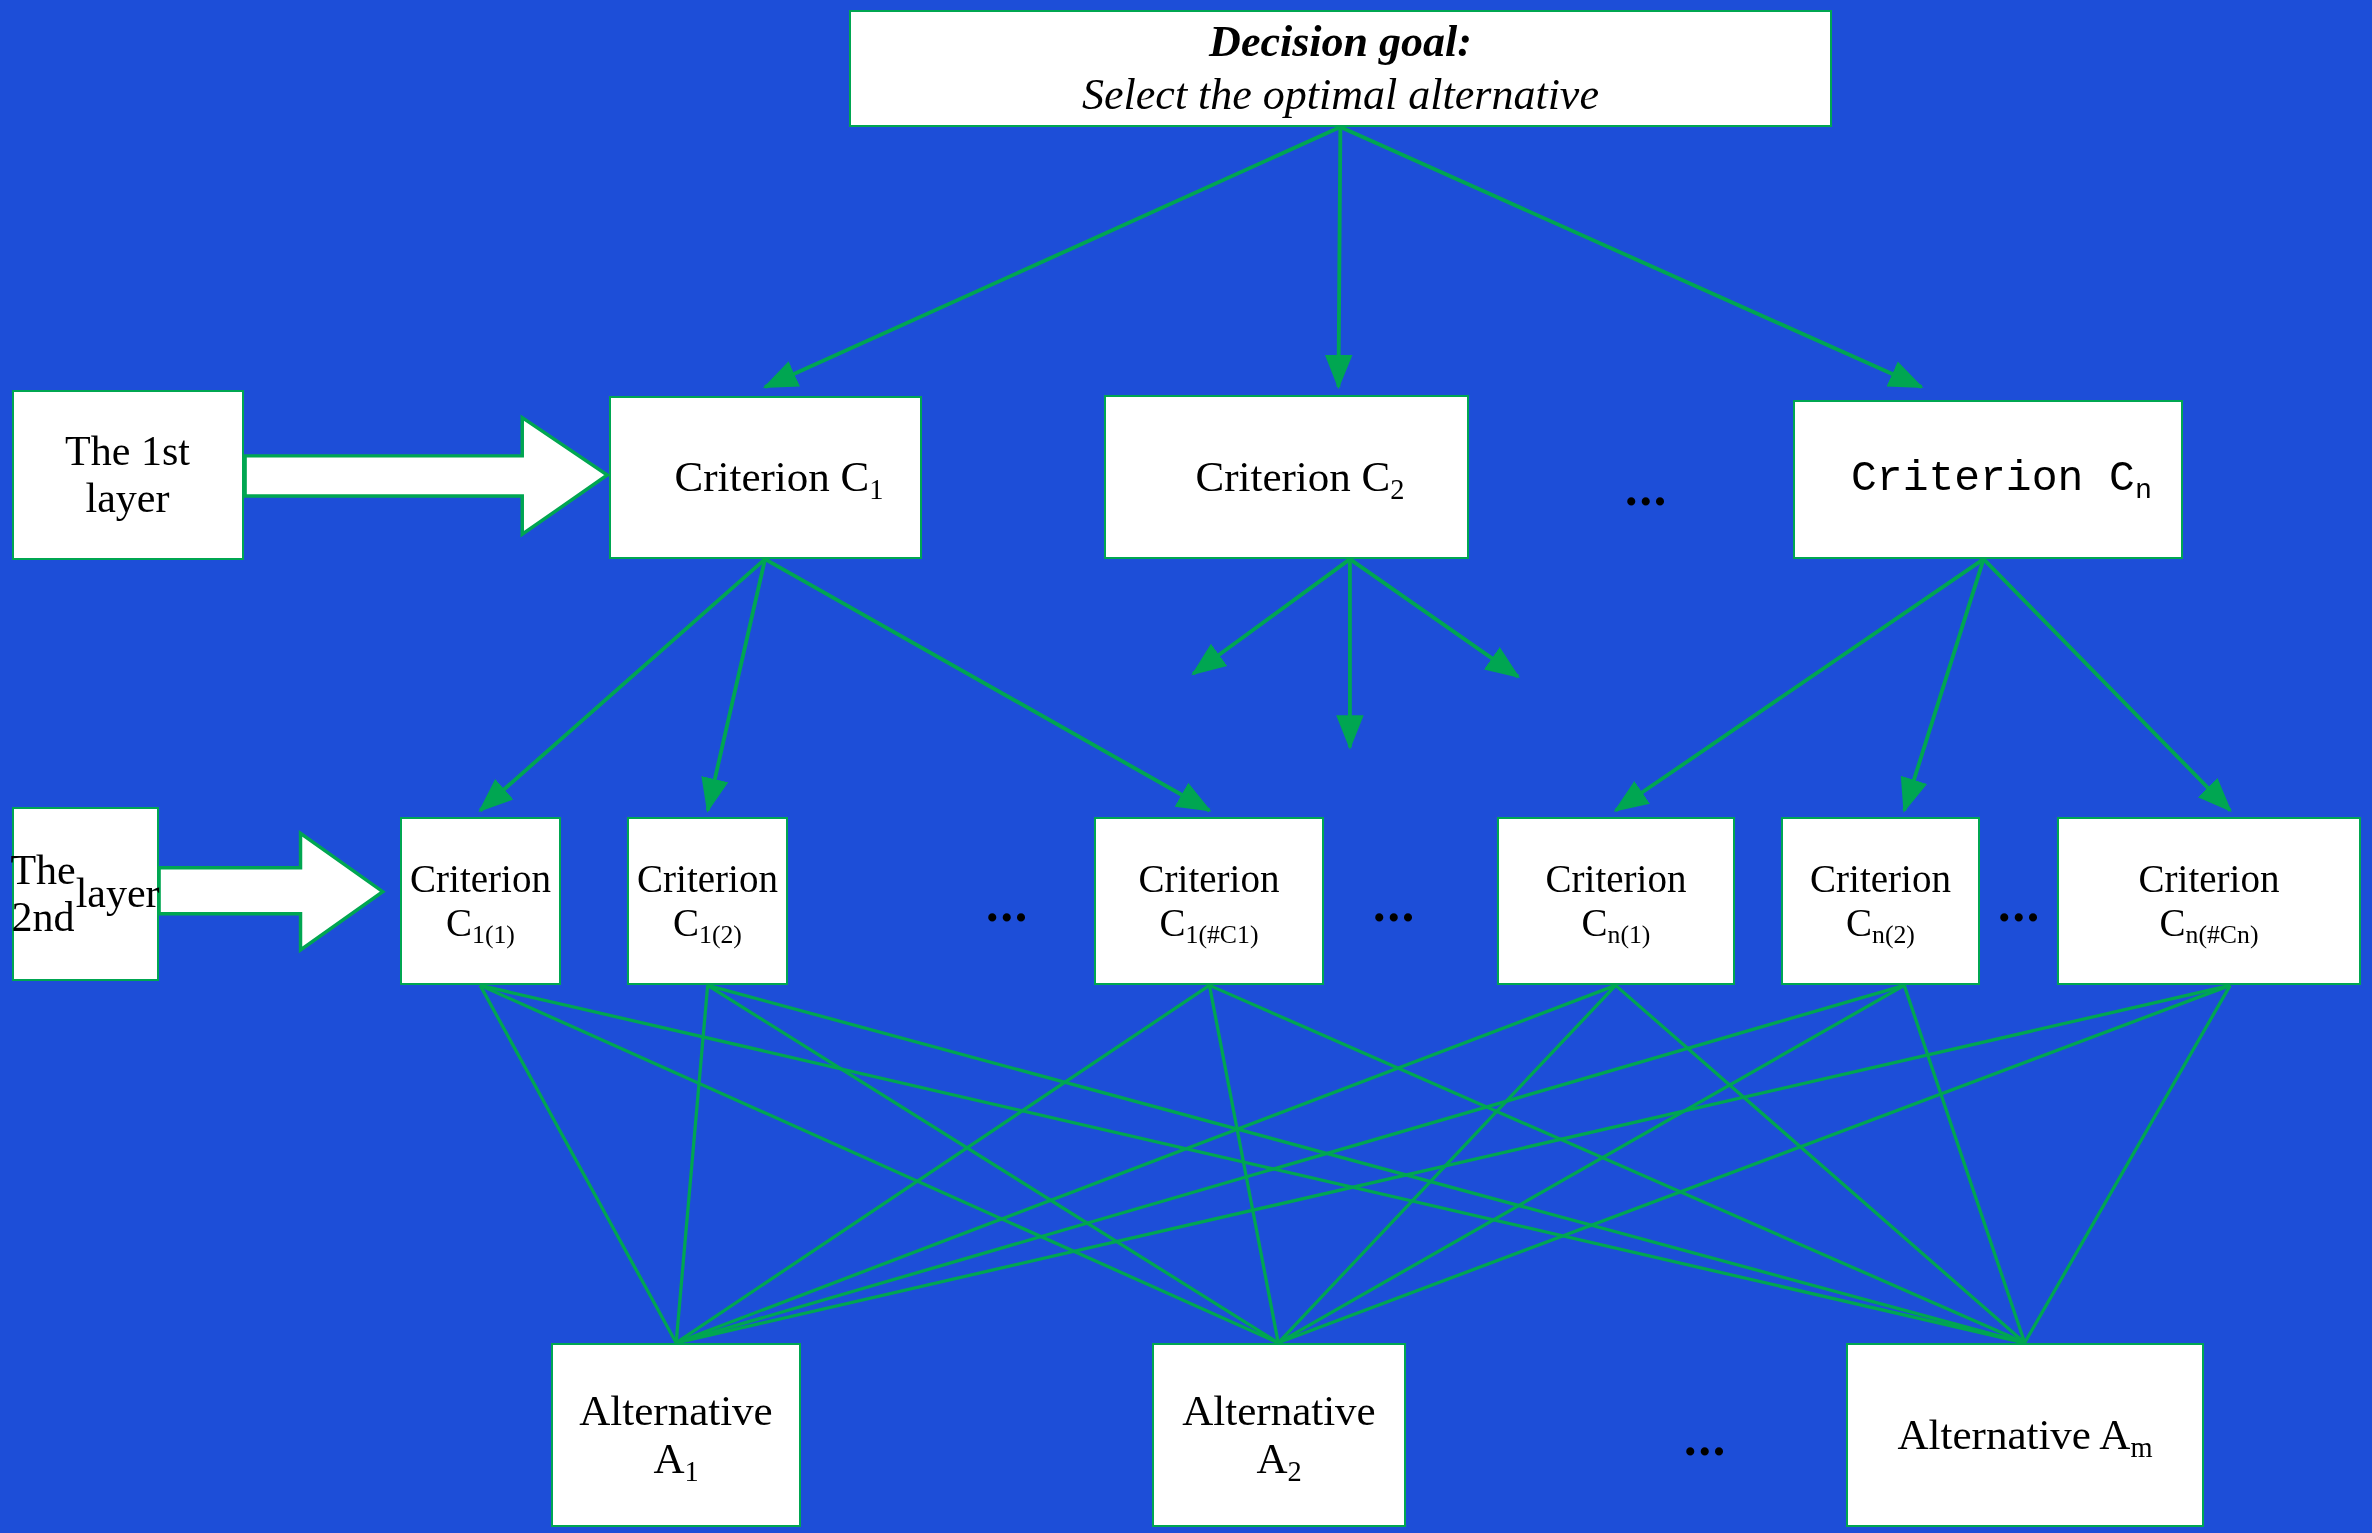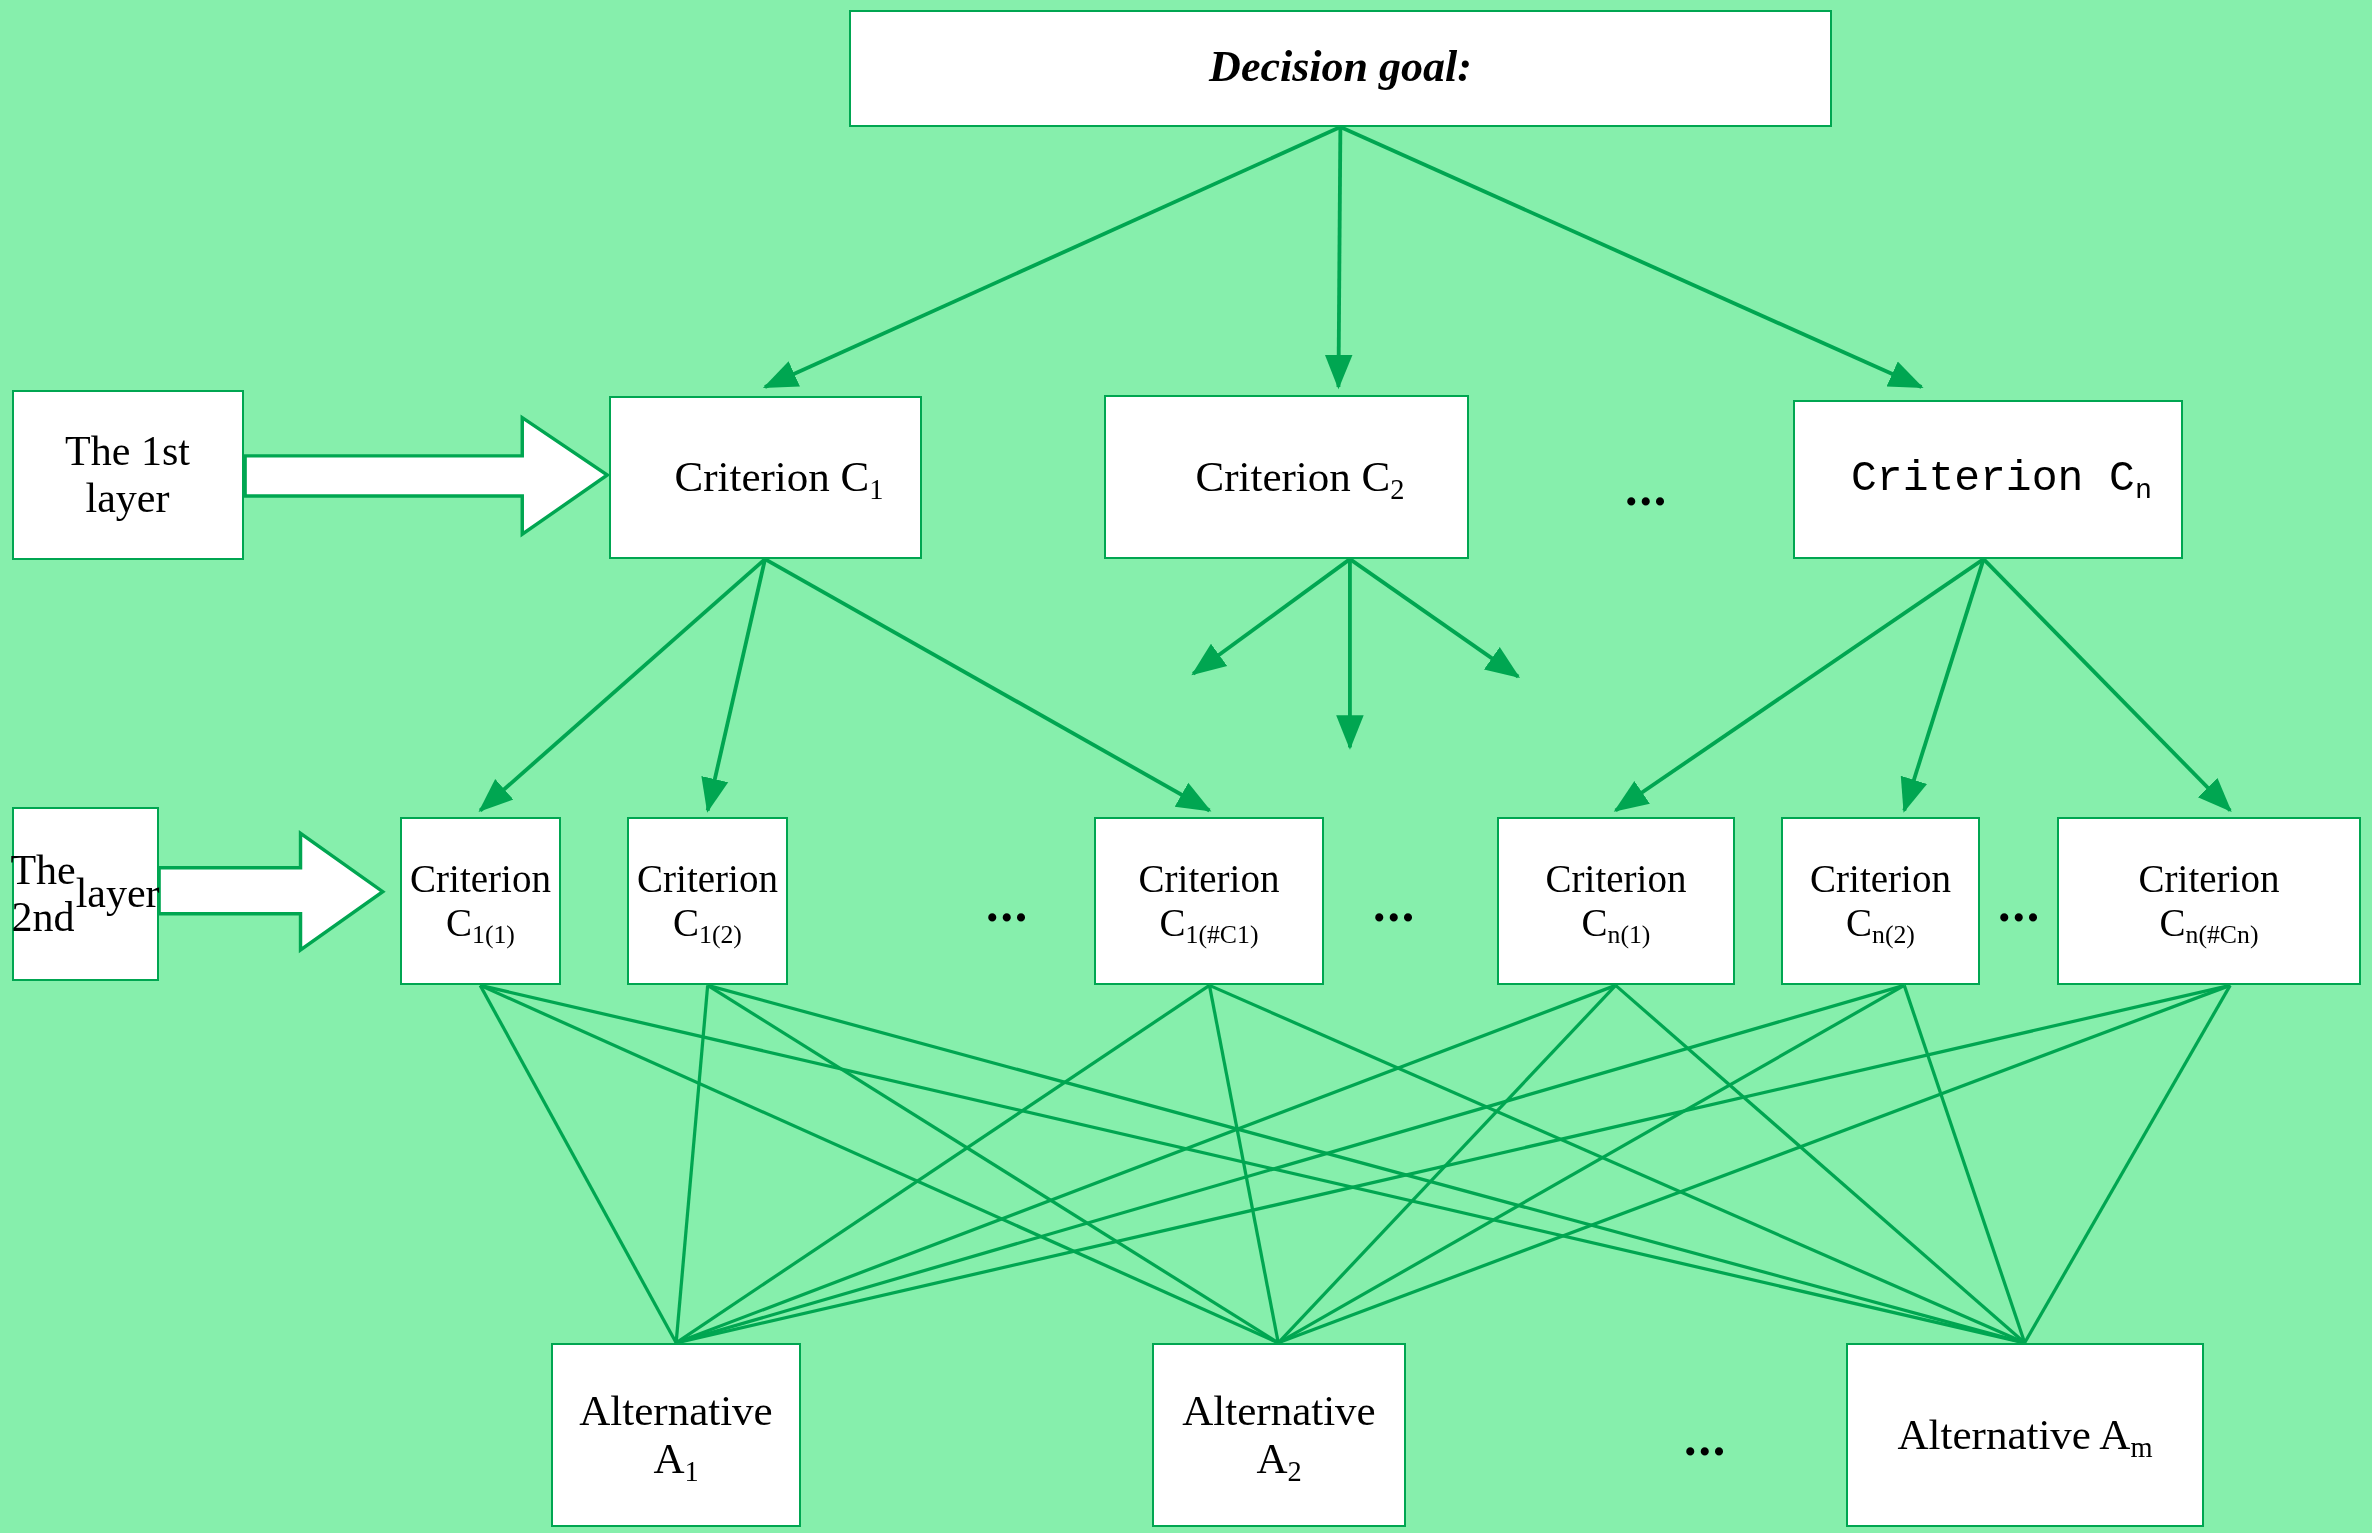--- a/index.html
+++ b/index.html
@@ -4,21 +4,21 @@
 <style>
   html, body {
     margin: 0;
     padding: 0;
     background: #ffffff;
   }
   #stage {
     position: relative;
     width: 2373px;
     height: 1533px;
-    background: #86efac;
+    background: #1d4ed8;
     overflow: hidden;
     font-family: "Liberation Serif", "DejaVu Serif", serif;
   }
   #wire {
     position: absolute;
     left: 0;
     top: 0;
     width: 2373px;
     height: 1533px;
   }
@@ -128,20 +128,21 @@
     </g>
 
     <g stroke="#00a651" fill="#ffffff" stroke-width="3.6">
       <path d="M256,477 L546,477 L546,437 L635,497 L546,559 L546,519 L256,519 Z"></path>
       <path d="M166,908 L314,908 L314,872 L400,933 L314,994 L314,956 L166,956 Z"></path>
     </g>
   </svg>
 
   <div class="node goal-box" style="left:849px; top:9.6px; width:983px; height:117px;">
     <span class="goal-title">Decision goal:</span>
+    <span class="goal-sub">Select the optimal alternative</span>
   </div>
 
   <div class="node layer-box" style="left:11.5px; top:390px; width:232px; height:170px; flex-direction:column;justify-content:center;">
     <span>The 1st</span>
     <span>layer</span>
   </div>
 
   <div class="node layer-box" style="left:11.5px; top:807px; width:147px; height:174px; flex-direction:row;">
     <span>The 2nd</span>
     <span>layer</span>

